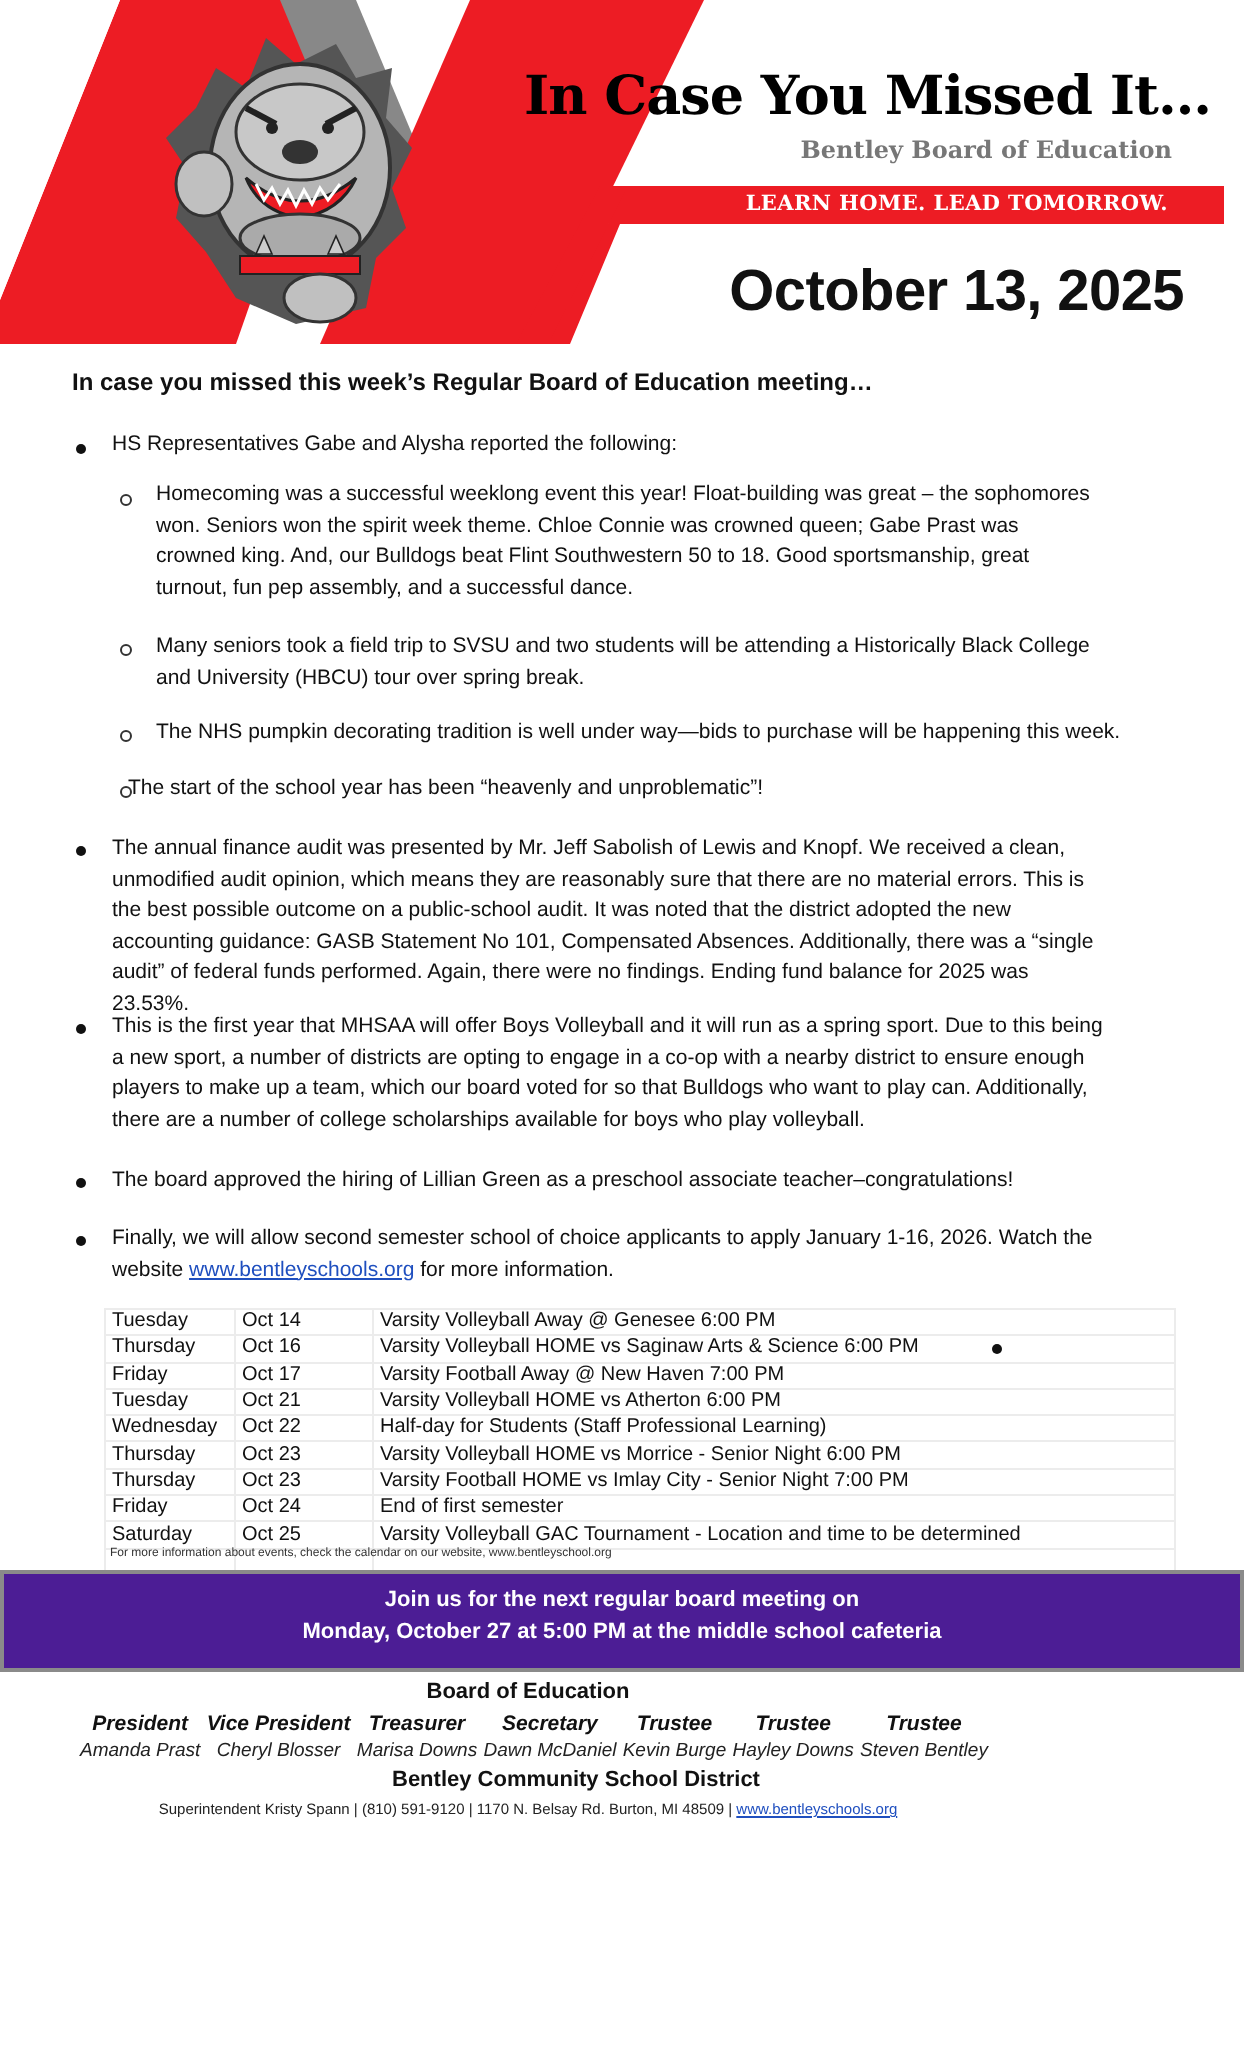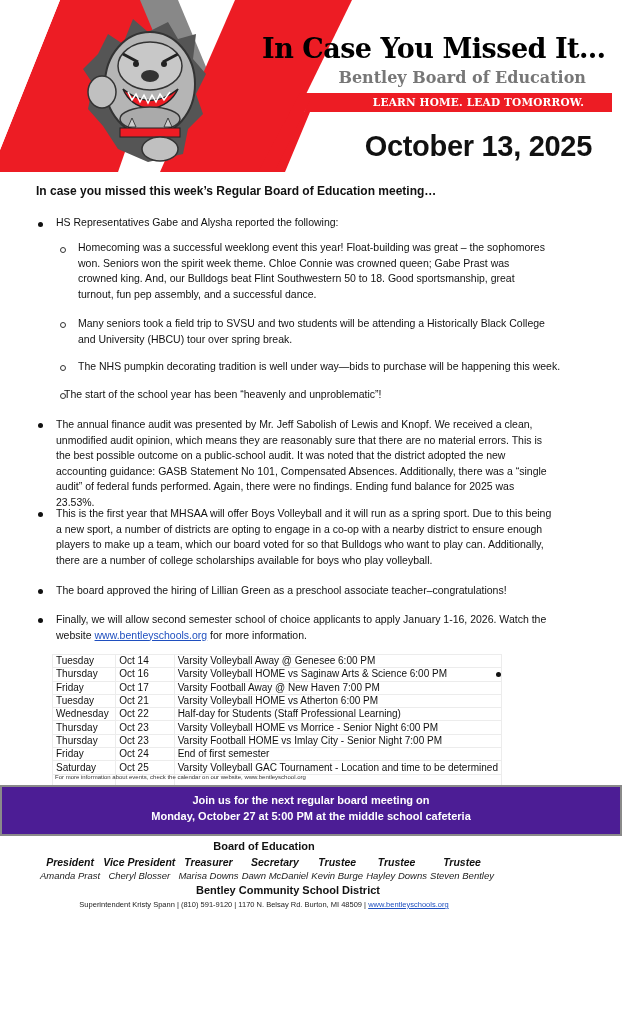--- a/index.html
+++ b/index.html
@@ -3,36 +3,36 @@
 <meta charset="utf-8">
 <style>
   html, body { margin: 0; padding: 0; background: #ffffff; }
   body { width: 622px; height: 1024px; position: relative; overflow: hidden;
          font-family: "Liberation Sans", "DejaVu Sans", sans-serif; color: #000; }
   .header { position: absolute; left: 0; top: 0; width: 612px; height: 172px; overflow: hidden; }
   .header svg.bg { position: absolute; left: 0; top: 0; }
   .title { position: absolute; left: 262px; top: 33px; font-family: "DejaVu Serif", serif;
            font-weight: bold; font-size: 27px; letter-spacing: -0.5px; color: #000; white-space: nowrap; }
   .subtitle { position: absolute; right: 26px; top: 68px; font-family: "DejaVu Serif", serif;
-              font-weight: bold; font-size: 16px; color: #777; white-space: nowrap; }
+              font-weight: bold; font-size: 12px; color: #777; white-space: nowrap; }
   .tagline { position: absolute; right: 28px; top: 96px; font-family: "DejaVu Serif", serif;
              font-weight: bold; font-size: 10.5px; color: #fff; white-space: nowrap; letter-spacing: 0.2px; }
   .date { position: absolute; right: 20px; top: 130px; font-family: "Liberation Sans", sans-serif;
           font-weight: bold; font-size: 29px; color: #111; white-space: nowrap; letter-spacing: -0.3px; }
   .mascot { position: absolute; left: 78px; top: 14px; }
 
   .content { position: absolute; left: 0; top: 180px; width: 622px; font-size: 10.5px; line-height: 15.5px; color: #111;
              font-family: "Liberation Sans", sans-serif; }
   .intro { position: absolute; left: 36px; top: 4px; font-weight: bold; font-size: 12px; }
   .bullet { position: absolute; width: 5px; height: 5px; border-radius: 50%; background: #111; }
   .circ { position: absolute; width: 4px; height: 4px; border-radius: 50%; border: 1px solid #333; }
   .txt { position: absolute; }
   a.link { color: #1f4fbf; text-decoration: underline; }
 
-  table.events { position: absolute; left: 52px; top: 654px; width: 450px; border-collapse: collapse;
+  table.events { position: absolute; left: 52px; top: 654px; width: 536px; border-collapse: collapse;
                  font-size: 10px; color: #111; }
   table.events td { border: 1px solid #ececec; padding: 0 3px; height: 12.3px; line-height: 12px; white-space: nowrap; }
   table.events td.day { width: 58px; }
   table.events td.dt { width: 62px; }
   .tnote { position: absolute; left: 55px; top: 774px; font-size: 6px; color: #333; white-space: nowrap; }
   .dot { position: absolute; left: 496px; top: 672px; width: 5px; height: 5px; border-radius: 50%; background: #111; }
 
   .banner { position: absolute; left: 0; top: 785px; width: 618px; height: 42px; background: #4c1d95;
             border: 2px solid #8a8a8a; color: #fff; font-weight: bold; font-size: 11px; text-align: center;
             line-height: 16px; padding-top: 5px; box-sizing: content-box; }

